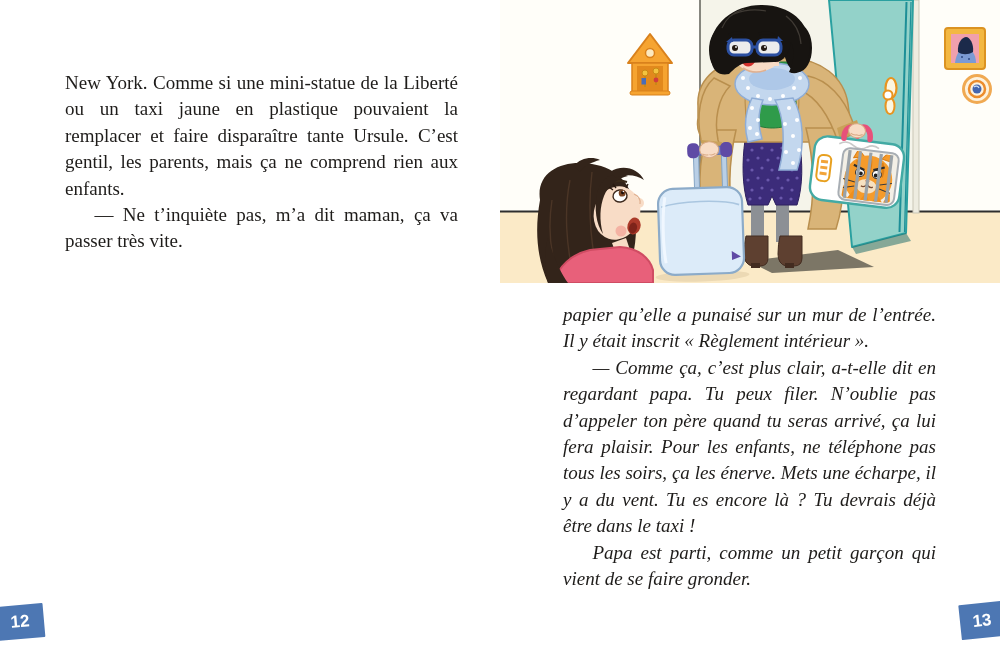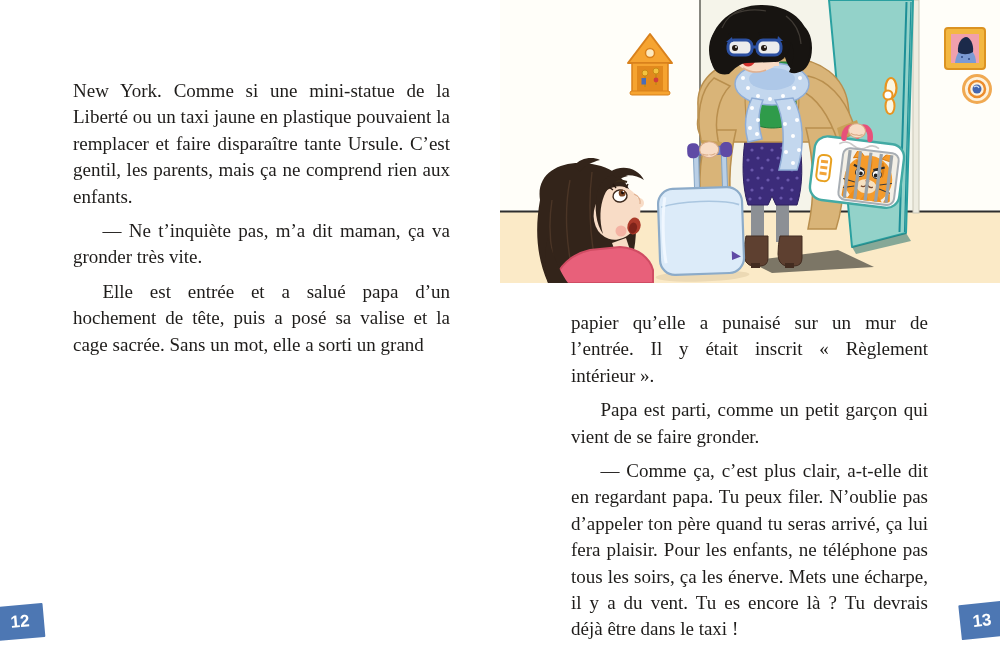--- a/index.html
+++ b/index.html
@@ -5,46 +5,45 @@
   html,body{margin:0;padding:0;}
   body{
     width:1000px;height:663px;position:relative;overflow:hidden;
     background:#ffffff;
     font-family:"Liberation Serif", serif;
   }
   .page-text{
     position:absolute;color:#1e1c1a;
     font-size:19px;line-height:26.4px;text-align:justify;
   }
-  .page-text p{margin:8px;text-indent:1.55em;}
+  .page-text p{margin:0;text-indent:1.55em;}
   .page-text p.first{text-indent:0;}
   #left-text{left:65px;top:70px;width:393px;}
-  #right-text{left:563px;top:302px;width:373px;}
+  #right-text{left:563px;top:302px;width:373px;font-style:italic;}
   .badge{
     position:absolute;background:#4d77b3;color:#ffffff;
     font-family:"Liberation Sans", sans-serif;font-weight:bold;font-size:17px;
     display:flex;align-items:center;justify-content:center;border-radius:1px;
   }
   #badge-12{left:-4px;top:605px;width:48px;height:34px;transform:rotate(-5deg);}
   #badge-13{right:-4px;top:603px;width:44px;height:35px;transform:rotate(-6deg);}
   #illustration{position:absolute;left:500px;top:0;width:500px;height:283px;}
 </style>
 </head>
 <body>
 
 <div id="left-text" class="page-text">
   <p class="first">New York. Comme si une mini-statue de la Liberté ou un taxi jaune en plastique pouvaient la remplacer et faire disparaître tante Ursule. C’est gentil, les parents, mais ça ne comprend rien aux enfants.</p>
-  <p>— Ne t’inquiète pas, m’a dit maman, ça va gronder très vite.</p>
-  <p>Elle est entrée et a salué papa d’un hochement de tête, puis a posé sa valise et la cage sacrée. Sans un mot, elle a sorti un grand</p>
+  <p>— Ne t’inquiète pas, m’a dit maman, ça va passer très vite.</p>
 </div>
 
 <div id="right-text" class="page-text">
   <p class="first">papier qu’elle a punaisé sur un mur de l’entrée. Il y était inscrit «&nbsp;Règlement intérieur&nbsp;».</p>
+  <p>— Comme ça, c’est plus clair, a-t-elle dit en regardant papa. Tu peux filer. N’oublie pas d’appeler ton père quand tu seras arrivé, ça lui fera plaisir. Pour les enfants, ne téléphone pas tous les soirs, ça les énerve. Mets une écharpe, il y a du vent. Tu es encore là&nbsp;? Tu devrais déjà être dans le taxi&nbsp;!</p>
   <p>Papa est parti, comme un petit garçon qui vient de se faire gronder.</p>
-  <p>— Comme ça, c’est plus clair, a-t-elle dit en regardant papa. Tu peux filer. N’oublie pas d’appeler ton père quand tu seras arrivé, ça lui fera plaisir. Pour les enfants, ne téléphone pas tous les soirs, ça les énerve. Mets une écharpe, il y a du vent. Tu es encore là&nbsp;? Tu devrais déjà être dans le taxi&nbsp;!</p>
 </div>
 
 <div id="badge-12" class="badge">
   <span>12</span>
 </div>
 <div id="badge-13" class="badge">
   <span>13</span>
 </div>
 
 <svg id="illustration" viewBox="0 0 500 283" xmlns="http://www.w3.org/2000/svg" aria-hidden="true">

